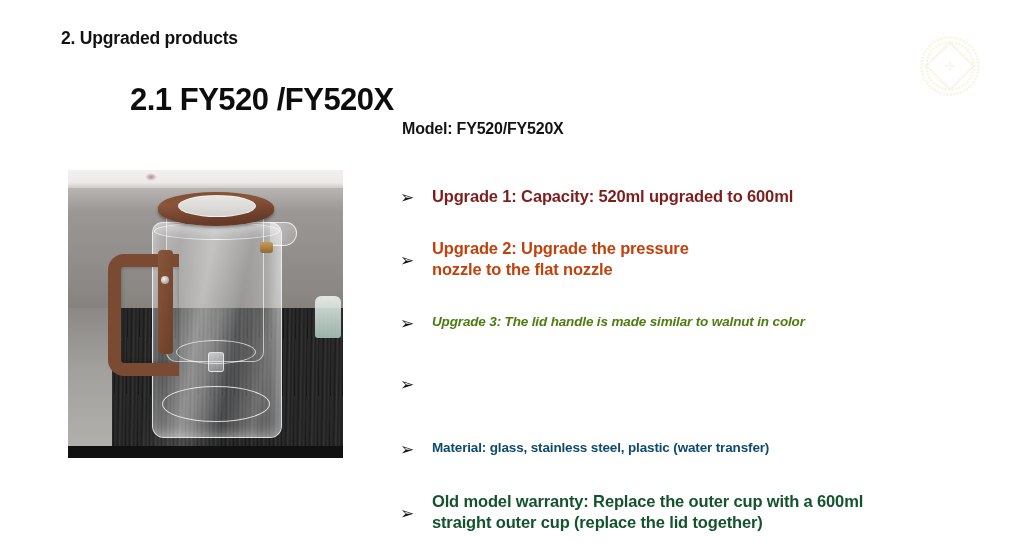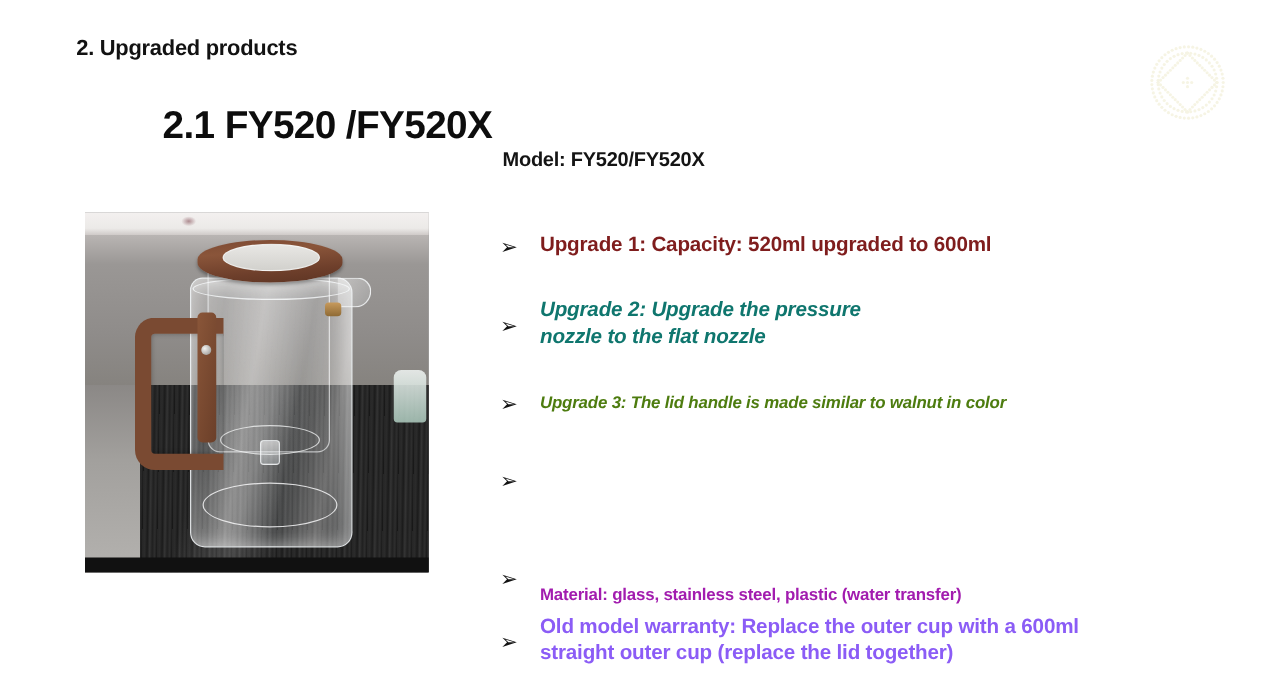--- a/index.html
+++ b/index.html
@@ -471,32 +471,32 @@
   </div>
 </div>
 
 <div class="bullets" id="bullet-list">
     <div class="bullet-row" style="top: 10px;">
       <span class="bullet-arrow">➢</span>
       <span class="bullet-text b-lg" style="color: #7f1d1d;">Upgrade 1: Capacity: 520ml upgraded to 600ml</span>
     </div>
     <div class="bullet-row" style="top: 62px;">
       <span class="bullet-arrow">➢</span>
-      <span class="bullet-text b-lg b-dark" style="color: #0f766e; font-style: italic;">Upgrade 2: Upgrade the pressure
+      <span class="bullet-text b-lg b-dark" style="color: #c2410c;">Upgrade 2: Upgrade the pressure
 nozzle to the flat nozzle</span>
     </div>
     <div class="bullet-row" style="top: 137px;">
       <span class="bullet-arrow">➢</span>
       <span class="bullet-text b-sm" style="color: #4d7c0f; font-style: italic;">Upgrade 3: The lid handle is made similar to walnut in color</span>
     </div>
     <div class="bullet-row" style="top: 199px;">
       <span class="bullet-arrow">➢</span>
     </div>
     <div class="bullet-row" style="top: 263px;">
       <span class="bullet-arrow">➢</span>
-      <span class="bullet-text b-sm" style="color: #a21caf; margin-top: 28px;">Material: glass, stainless steel, plastic (water transfer)</span>
+      <span class="bullet-text b-sm" style="color: #0c4a6e;">Material: glass, stainless steel, plastic (water transfer)</span>
     </div>
     <div class="bullet-row" style="top: 315px;">
       <span class="bullet-arrow">➢</span>
-      <span class="bullet-text b-lg b-dark" style="color: #8b5cf6;">Old model warranty: Replace the outer cup with a 600ml
+      <span class="bullet-text b-lg b-dark" style="color: #14532d;">Old model warranty: Replace the outer cup with a 600ml
 straight outer cup (replace the lid together)</span>
     </div>
   </div>
 
 </body></html>

